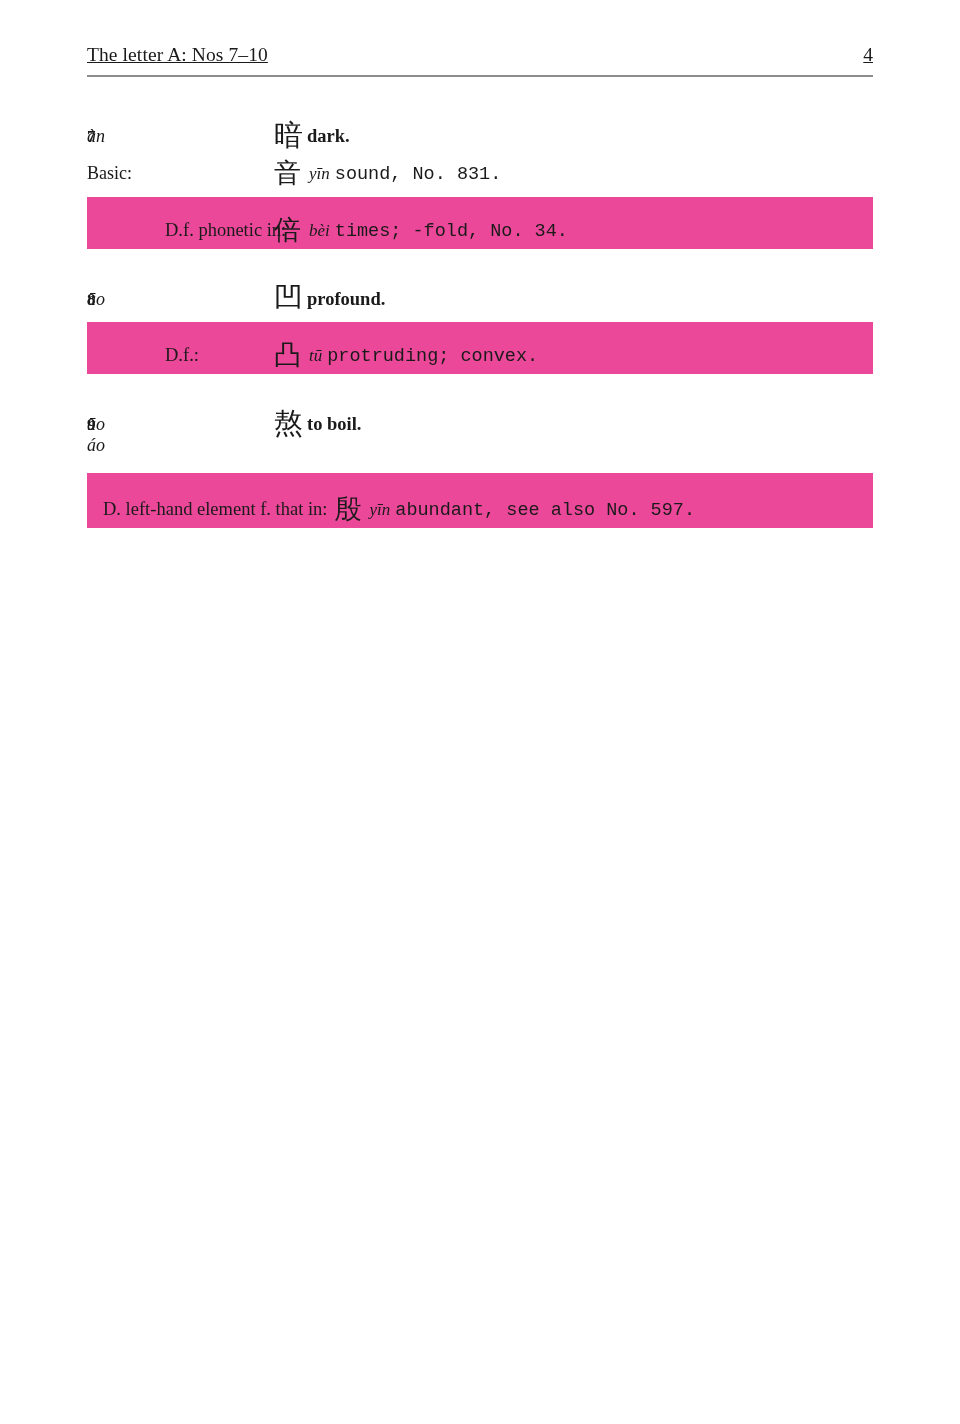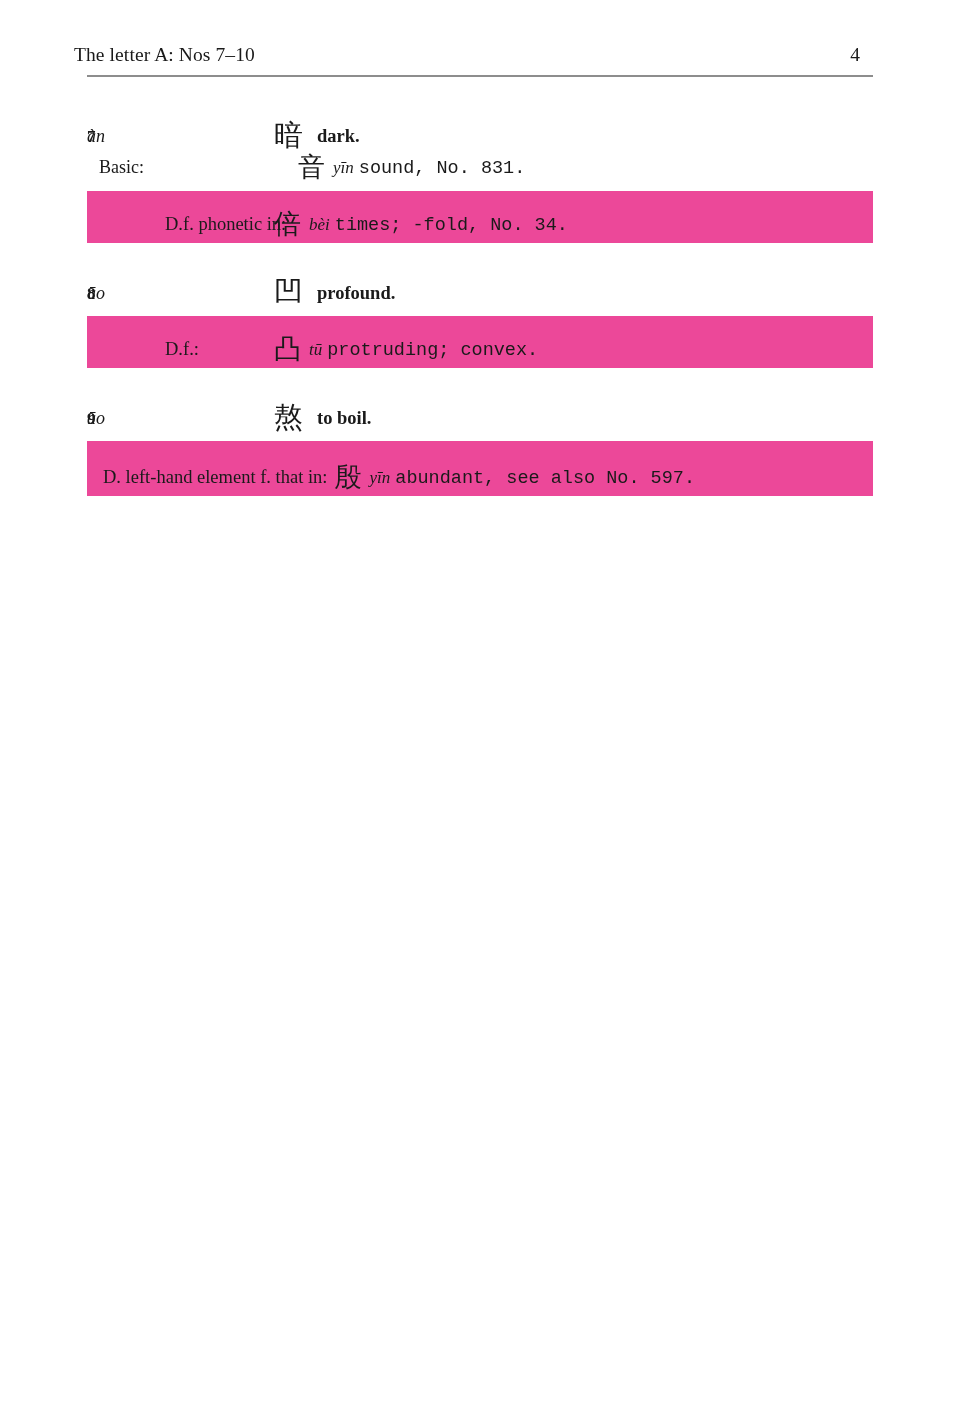--- a/index.html
+++ b/index.html
@@ -13,26 +13,27 @@
     height: 1424px;
     background: #ffffff;
     font-family: "Liberation Serif", "DejaVu Serif", serif;
     color: #1a1a1a;
     overflow: hidden;
   }
 
   
   .runhead {
     position: absolute;
-    left: 74px;
+    left: 87px;
     top: 44px;
     width: 786px;
     display: flex;
     align-items: baseline;
     justify-content: space-between;
+    text-decoration: underline;
   }
   .runhead-title {
     font-size: 19.5px;
     letter-spacing: 0.1px;
     white-space: nowrap;
   }
   .runhead-folio {
     font-size: 19.5px;
   }
   .runhead-rule {
@@ -89,37 +90,37 @@
     line-height: 1;
     position: relative;
     top: 3px;
   }
   .han.sm {
     font-size: 27px;
   }
   .gloss-bold {
     font-size: 18.5px;
     font-weight: bold;
-    margin-left: 14px;
+    margin-left: 4px;
   }
   .rom {
     font-size: 17px;
     font-style: italic;
     margin-left: 8px;
     text-align: center;
   }
   .rom.ul { text-decoration: underline; }
   .rest {
     font-size: 18.5px;
     margin-left: 5px;
     font-family: Liberation Mono, monospace;
   }
 
   
-  .row.sub { margin-top: 3px; gap: 12px; }
+  .row.sub { margin-top: 9px; }
   .row.sub2 { margin-top: 0px; }
 
   
   .shade {
     position: relative;
     margin: 12px 0 0 0;
     background: #ec4899;
     width: 786px;
     margin-left: 87px;
     box-sizing: border-box;
@@ -223,20 +224,25 @@
 
     <div class="entry">
       <div class="row head">
         <span class="col-num">9</span>
         <span class="col-pin it">āo</span>
         <span class="col-body">
           <span class="han">熬</span>
           <span class="gloss-bold">to boil.</span>
         </span>
       </div>
+      <div class="row sub2">
+        <span class="col-num"></span>
+        <span class="col-pin it">áo</span>
+        <span class="col-body"></span>
+      </div>
       <div class="shade wide">
         <span class="content">
           <span class="lead">D. left-hand element f. that in:</span>
           <span class="han sm" style="margin-left:7px">殷</span>
           <span class="rom">yīn</span>
           <span class="rest">abundant, see also No. 597.</span>
         </span>
       </div>
     </div>
 

